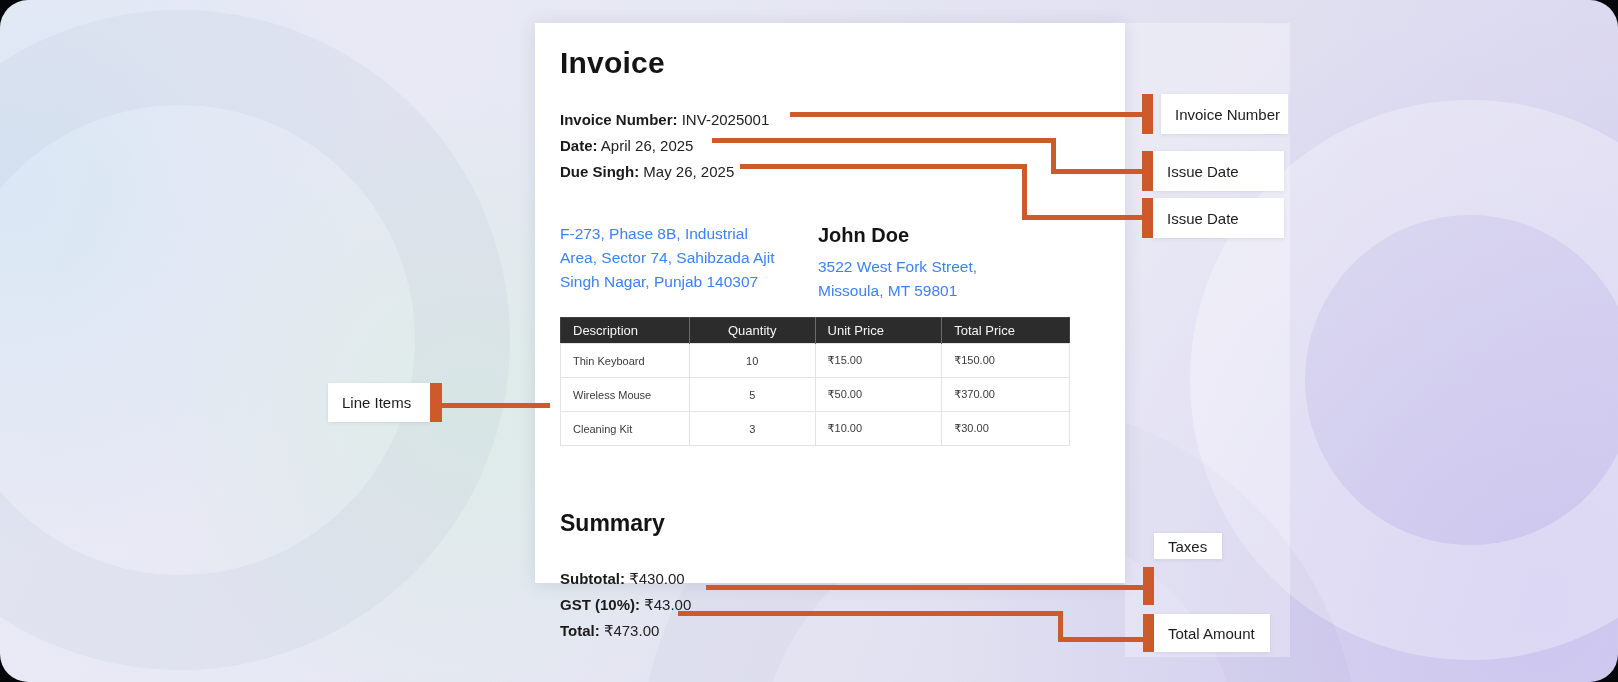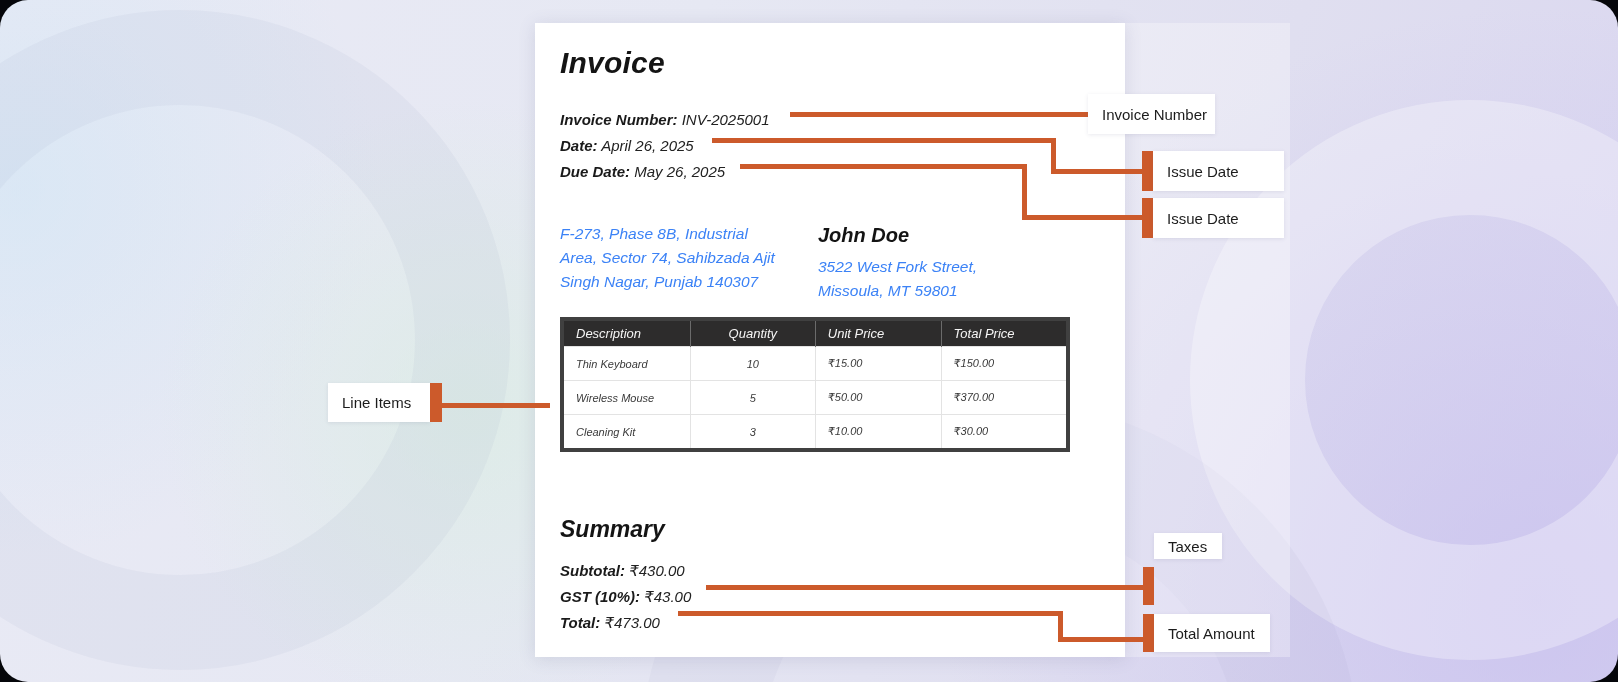--- a/index.html
+++ b/index.html
@@ -27,55 +27,54 @@
   .ring{position:absolute;border-radius:50%;pointer-events:none;}
   .ring1{left:-150px;top:10px;width:660px;height:660px;border:95px solid rgba(160,162,198,0.10);}
   .ring2{left:1190px;top:100px;width:560px;height:560px;border:115px solid rgba(255,255,255,0.30);}
   .ring3{left:640px;top:400px;width:720px;height:720px;border:120px solid rgba(150,150,185,0.08);}
   .side-strip{
     position:absolute;left:1125px;top:23px;width:165px;height:634px;
     background:rgba(255,255,255,0.30);
   }
   
   .card{
-    position:absolute;left:535px;top:23px;width:590px;height:634px;
+    position:absolute;left:535px;top:23px;width:590px;height:560px;
     background:#ffffff;border-radius:0;
     box-shadow:0 2px 16px rgba(90,90,130,0.16);
     padding:21px 25px;
-    font-style:italic;
   }
   .title{font-size:30px;font-weight:700;letter-spacing:0.2px;line-height:38px;color:#141414;}
   .meta{margin-top:25px;}
   .meta-row{font-size:15px;line-height:26px;color:#222;}
   .lbl{font-weight:700;color:#1a1a1a;}
   .parties{display:flex;margin-top:37px;}
   .party-from{width:258px;}
   .party-to{margin-left:0;}
   .party-name{font-size:20px;font-weight:700;line-height:26px;margin-bottom:7px;color:#141414;}
   .addr-line{font-size:15.5px;line-height:24px;color:#3b82f6;}
   
   table.items{
     margin-top:14px;width:510px;border-collapse:collapse;
-    border:4px solid #404040;
+    border:1px solid #404040;
   }
   table.items th{
     background:var(--table_header_bg);color:#f5f5f5;
     font-size:13px;font-weight:400;text-align:left;
     padding:5px 12px;border-right:1px solid #6b6b6b;
   }
   table.items th:last-child{border-right:none;}
   table.items th.center{text-align:center;}
   table.items td{
     font-size:11px;color:#3a3a3a;padding:10px 12px;
     border:1px solid #e3e3e3;background:#fff;
   }
   table.items td.center{text-align:center;}
   
   .summary-title{margin-top:62px;font-size:23px;font-weight:700;line-height:30px;color:#141414;}
-  .summary-rows{margin-top:14px;}
+  .summary-rows{margin-top:28px;}
   .summary-row{font-size:15px;line-height:26px;color:#222;}
   
   .connector{position:absolute;background:var(--accent);}
   .bar{position:absolute;background:var(--accent);}
   .callout-box{
     position:absolute;background:#ffffff;
     display:flex;align-items:center;
     padding-left:14px;font-size:15px;color:#1c1c1c;
     box-shadow:0 1px 4px rgba(80,80,120,0.12);
   }
@@ -95,21 +94,21 @@
     <div class="meta">
       <div class="meta-row">
         <span class="lbl">Invoice Number:</span>
         <span>INV-2025001</span>
       </div>
       <div class="meta-row">
         <span class="lbl">Date:</span>
         <span>April 26, 2025</span>
       </div>
       <div class="meta-row">
-        <span class="lbl">Due Date:</span>
+        <span class="lbl">Due Singh:</span>
         <span>May 26, 2025</span>
       </div>
     </div>
 
     <div class="parties">
       <div class="party-from">
         <div class="addr-line">F-273, Phase 8B, Industrial</div>
         <div class="addr-line">Area, Sector 74, Sahibzada Ajit</div>
         <div class="addr-line">Singh Nagar, Punjab 140307</div>
       </div>
@@ -180,21 +179,21 @@
 
   <div class="connector" style="left:442px;top:403px;width:108px;height:5px"></div>
 
   <div class="connector" style="left:706px;top:585px;width:437px;height:5px"></div>
 
   <div class="connector" style="left:678px;top:611px;width:385px;height:5px"></div>
   <div class="connector" style="left:1058px;top:611px;width:5px;height:31px"></div>
   <div class="connector" style="left:1058px;top:637px;width:85px;height:5px"></div>
 
   <div class="bar" style="left:1142px;top:94px;width:11px;height:40px"></div>
-  <div class="callout-box" style="left:1088px;top:94px;width:127px;height:40px">Invoice Number</div>
+  <div class="callout-box" style="left:1161px;top:94px;width:127px;height:40px">Invoice Number</div>
 
   <div class="bar" style="left:1142px;top:151px;width:11px;height:40px"></div>
   <div class="callout-box" style="left:1153px;top:151px;width:131px;height:40px">Issue Date</div>
 
   <div class="bar" style="left:1142px;top:198px;width:11px;height:40px"></div>
   <div class="callout-box" style="left:1153px;top:198px;width:131px;height:40px">Issue Date</div>
 
   <div class="callout-box" style="left:328px;top:383px;width:102px;height:39px">Line Items</div>
   <div class="bar" style="left:430px;top:383px;width:12px;height:39px"></div>
 

